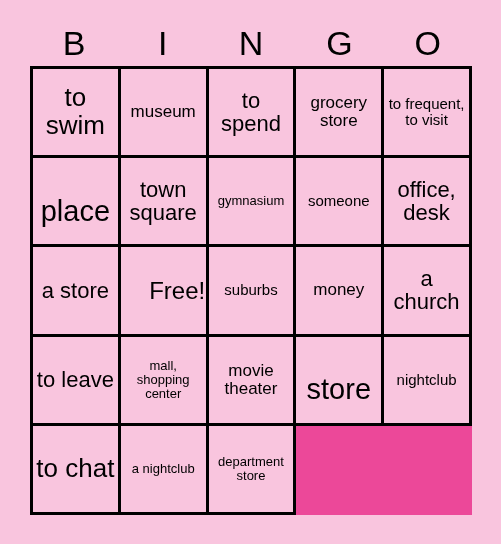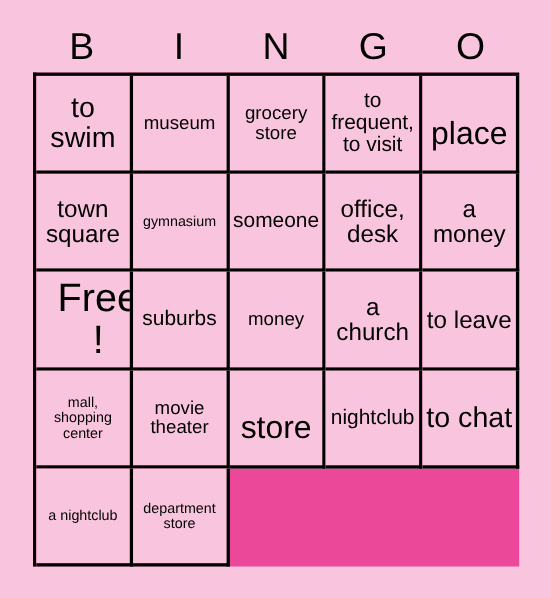--- a/index.html
+++ b/index.html
@@ -65,26 +65,26 @@
     overflow: hidden;
   }
   .cell-text {
     display: block;
     width: 100%;
     color: #000000;
     line-height: 1.07;
     word-wrap: break-word;
   }
   
-  .fs-xxl .cell-text { font-size: 36px; margin-left: 28px; }
+  .fs-xxl .cell-text { font-size: 24px; margin-left: 28px; }
   .fs-xl  .cell-text { font-size: 29px; margin-top: 20px; }
   .fs-lg  .cell-text { font-size: 26px; }
   .fs-md  .cell-text { font-size: 22px; }
   .fs-sm  .cell-text { font-size: 17px; }
-  .fs-xs  .cell-text { font-size: 19px; }
+  .fs-xs  .cell-text { font-size: 15px; }
   .fs-xxs .cell-text { font-size: 13px; }
 </style>
 </head>
 <body>
 
 <div id="card">
 
   <div id="header-row">
     <div class="header-letter">B</div>
     <div class="header-letter">I</div>
@@ -93,20 +93,23 @@
     <div class="header-letter">O</div>
   </div>
 
   <div id="grid">
 
     <div class="cell fs-lg">
         <span class="cell-text">to swim</span>
       </div>
     <div class="cell fs-sm">
         <span class="cell-text">museum</span>
+      </div>
+    <div class="cell fs-md">
+        <span class="cell-text">to spend</span>
       </div>
     <div class="cell fs-sm">
         <span class="cell-text">grocery store</span>
       </div>
 
     <div class="cell fs-xs">
         <span class="cell-text">to frequent, to visit</span>
       </div>
     <div class="cell fs-xl">
         <span class="cell-text">place</span>
@@ -118,21 +121,21 @@
         <span class="cell-text">gymnasium</span>
       </div>
     <div class="cell fs-xs">
         <span class="cell-text">someone</span>
       </div>
 
     <div class="cell fs-md">
         <span class="cell-text">office, desk</span>
       </div>
     <div class="cell fs-md">
-        <span class="cell-text">a money</span>
+        <span class="cell-text">a store</span>
       </div>
     <div class="cell fs-xxl">
         <span class="cell-text">Free!</span>
       </div>
     <div class="cell fs-xs">
         <span class="cell-text">suburbs</span>
       </div>
     <div class="cell fs-sm">
         <span class="cell-text">money</span>
       </div>

